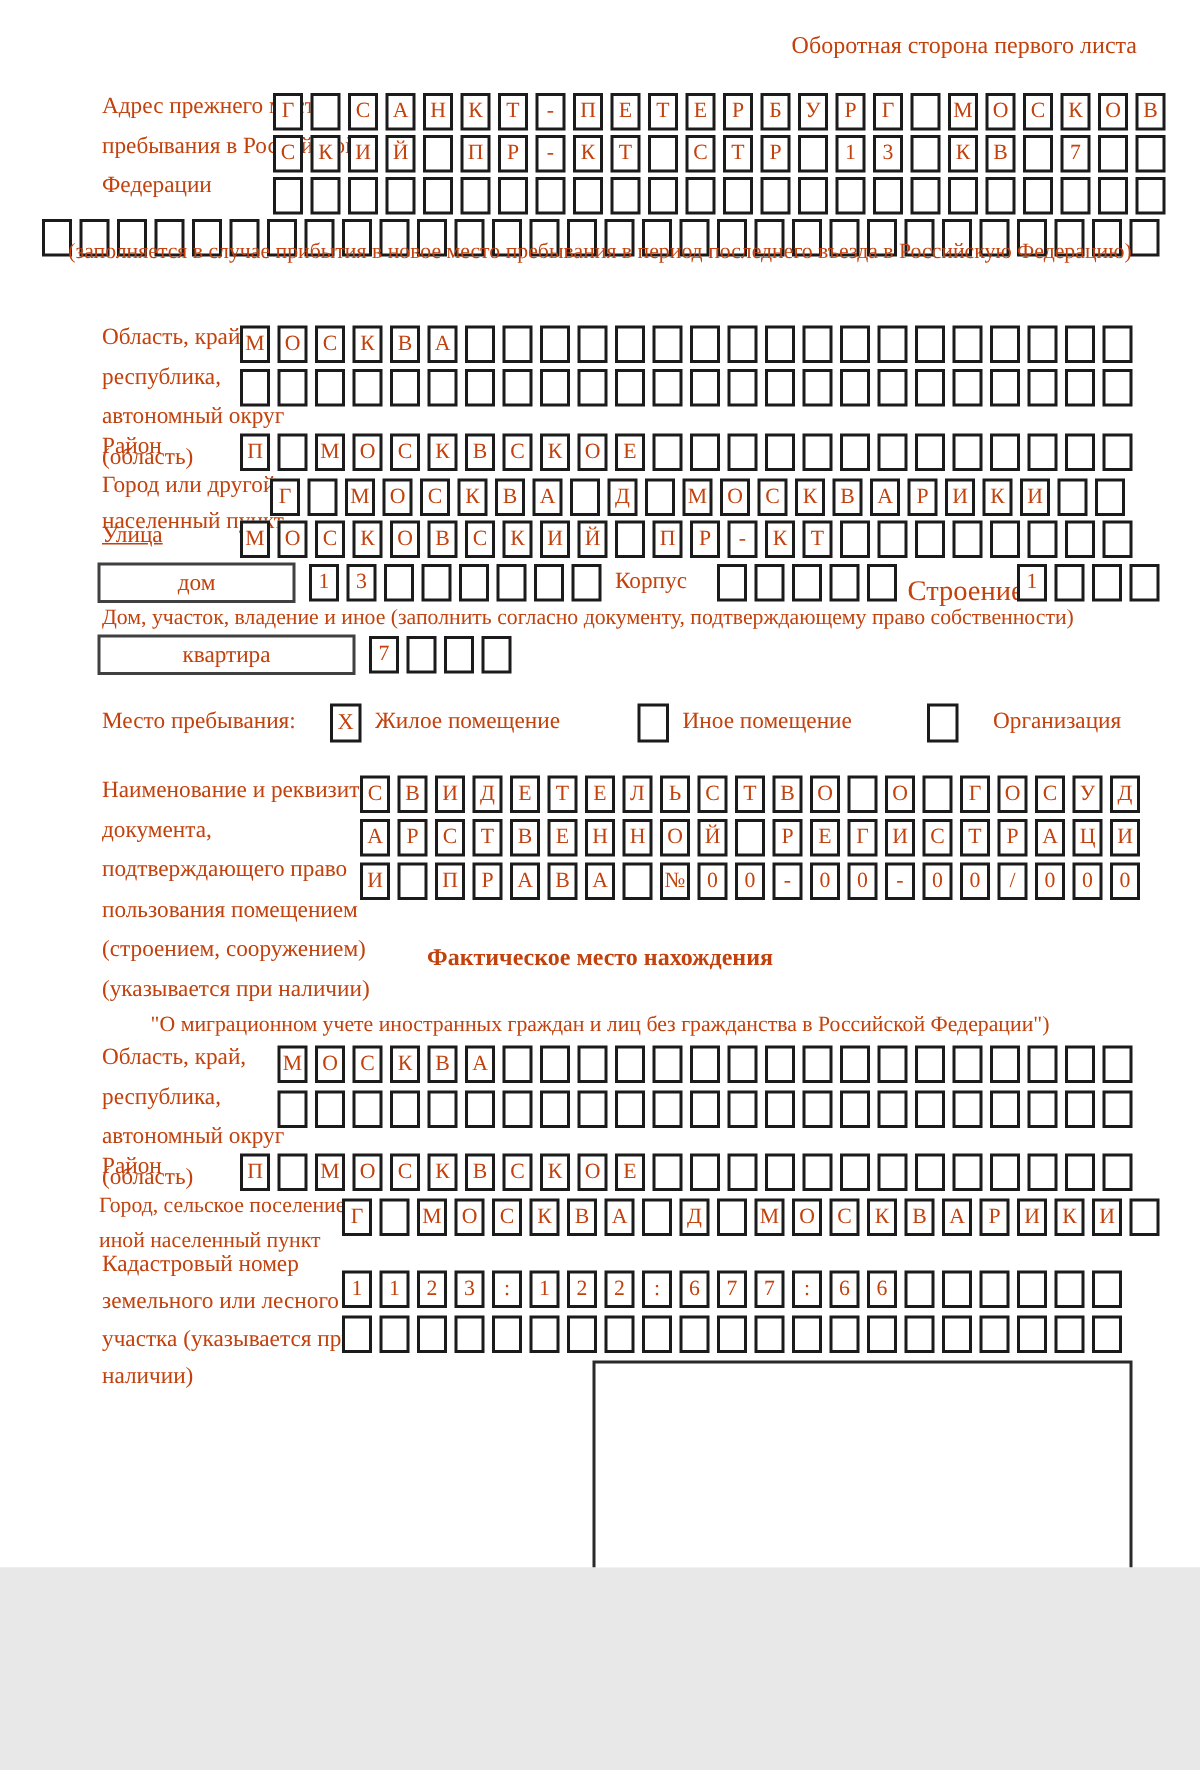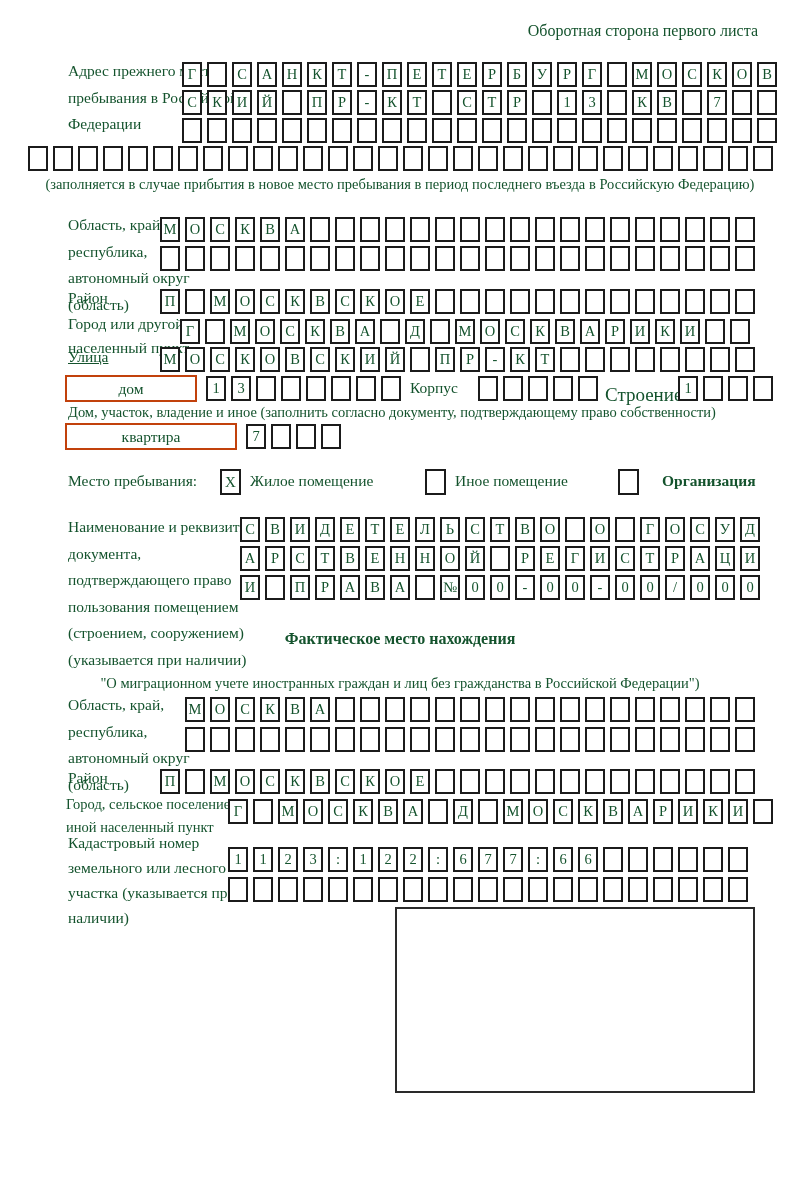--- a/index.html
+++ b/index.html
@@ -1,36 +1,36 @@
 <!DOCTYPE html>
 <html><head>
 <meta charset="utf-8">
 <style>
   html,body{margin:0;padding:0;background:#e8e8e8;}
   .page{
-    position:relative;width:800px;height:1180px;margin:0 auto;background:#ffffff;
-    font-family:"Liberation Serif","DejaVu Serif",serif;color:#14532d;overflow:hidden;
+    position:relative;width:800px;height:1045px;margin:0 auto;background:#ffffff;
+    font-family:"Liberation Serif","DejaVu Serif",serif;color:#c2410c;overflow:hidden;
   }
   .abs{position:absolute;}
   .lbl{position:absolute;font-size:15.5px;line-height:26.5px;}
   .center{position:absolute;left:0;right:0;text-align:center;}
   .note{font-size:14.5px;}
   .heading{font-weight:bold;font-size:16.5px;}
   .cells{position:absolute;display:flex;gap:5px;}
   .cell{
     width:20px;height:25px;box-sizing:border-box;border:2px solid #1b1b1b;background:#fff;
     display:flex;align-items:center;justify-content:center;
     font-size:14.5px;line-height:1;flex:0 0 auto;
   }
   .cbox{
     position:absolute;width:21px;height:26px;box-sizing:border-box;border:2px solid #1b1b1b;
     display:flex;align-items:center;justify-content:center;font-size:15px;background:#fff;
   }
   .fieldbox{
-    position:absolute;height:27px;box-sizing:border-box;border:2px solid #c2410c;background:#fff;
+    position:absolute;height:27px;box-sizing:border-box;border:2px solid #404040;background:#fff;
     display:flex;align-items:center;justify-content:center;font-size:15.5px;
   }
   .opt{position:absolute;font-size:15.5px;}
   .bigbox{position:absolute;border:2px solid #2a2a2a;background:#fff;}
   .caption{font-size:14.5px;line-height:19.5px;text-align:center;}
 </style>
 </head>
 <body>
 
 <div class="page">
@@ -141,21 +141,21 @@
       <span class="cell"></span>
       <span class="cell"></span>
       <span class="cell"></span>
       <span class="cell"></span>
       <span class="cell"></span>
       <span class="cell"></span>
       <span class="cell"></span>
       <span class="cell"></span>
       <span class="cell"></span>
     </div>
-  <div class="center note" style="top:176px;">(заполняется в случае прибытия в новое место пребывания в период последнего въезда в Российскую Федерацию)</div>
+  <div class="center note" style="top:160px;">(заполняется в случае прибытия в новое место пребывания в период последнего въезда в Российскую Федерацию)</div>
 
 
   <div class="lbl" style="left:68px;top:212px;width:122px;">Область, край, республика, автономный округ (область)</div>
   <div class="cells" style="left:160px;top:217px;">
       <span class="cell">М</span>
       <span class="cell">О</span>
       <span class="cell">С</span>
       <span class="cell">К</span>
       <span class="cell">В</span>
       <span class="cell">А</span>
@@ -323,21 +323,21 @@
       <span class="cell"></span>
       <span class="cell"></span>
     </div>
 
   <div class="abs" style="left:68px;top:472px;font-size:15.5px;">Место пребывания:</div>
   <span class="cbox" style="left:220px;top:469px;">X</span>
   <div class="opt" style="left:250px;top:472px;">Жилое помещение</div>
   <span class="cbox" style="left:425px;top:469px;"></span>
   <div class="opt" style="left:455px;top:472px;">Иное помещение</div>
   <span class="cbox" style="left:618px;top:469px;"></span>
-  <div class="opt" style="left:662px;top:472px;font-weight:bold;">Организация</div>
+  <div class="opt" style="left:662px;top:472px;">Организация</div>
 
   <div class="lbl" style="left:68px;top:514px;width:185px;">Наименование и реквизиты документа, подтверждающего право пользования помещением (строением, сооружением) (указывается при наличии)</div>
   <div class="cells" style="left:240px;top:517px;">
       <span class="cell">С</span>
       <span class="cell">В</span>
       <span class="cell">И</span>
       <span class="cell">Д</span>
       <span class="cell">Е</span>
       <span class="cell">Т</span>
       <span class="cell">Е</span>

